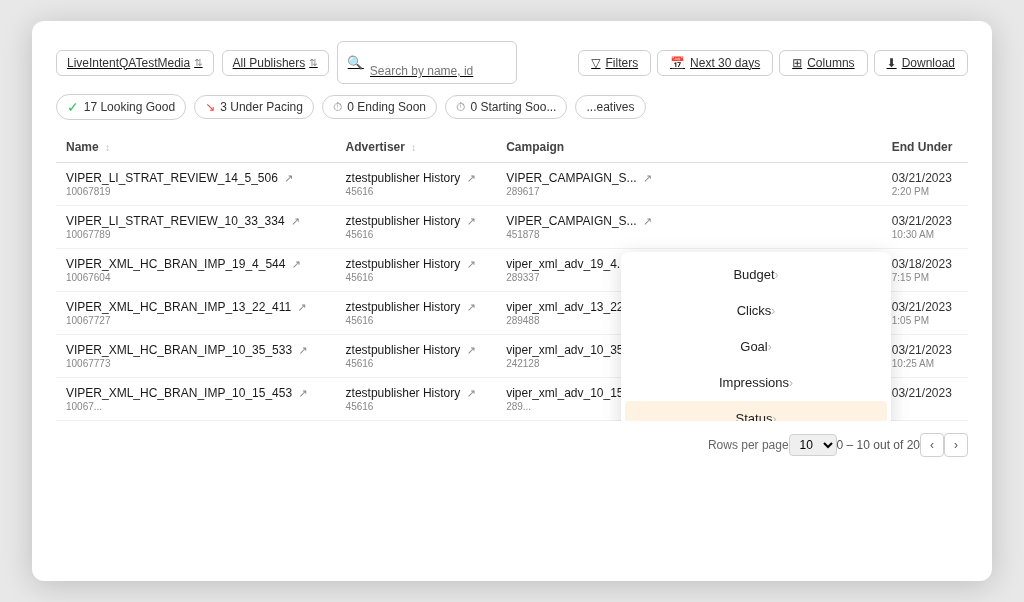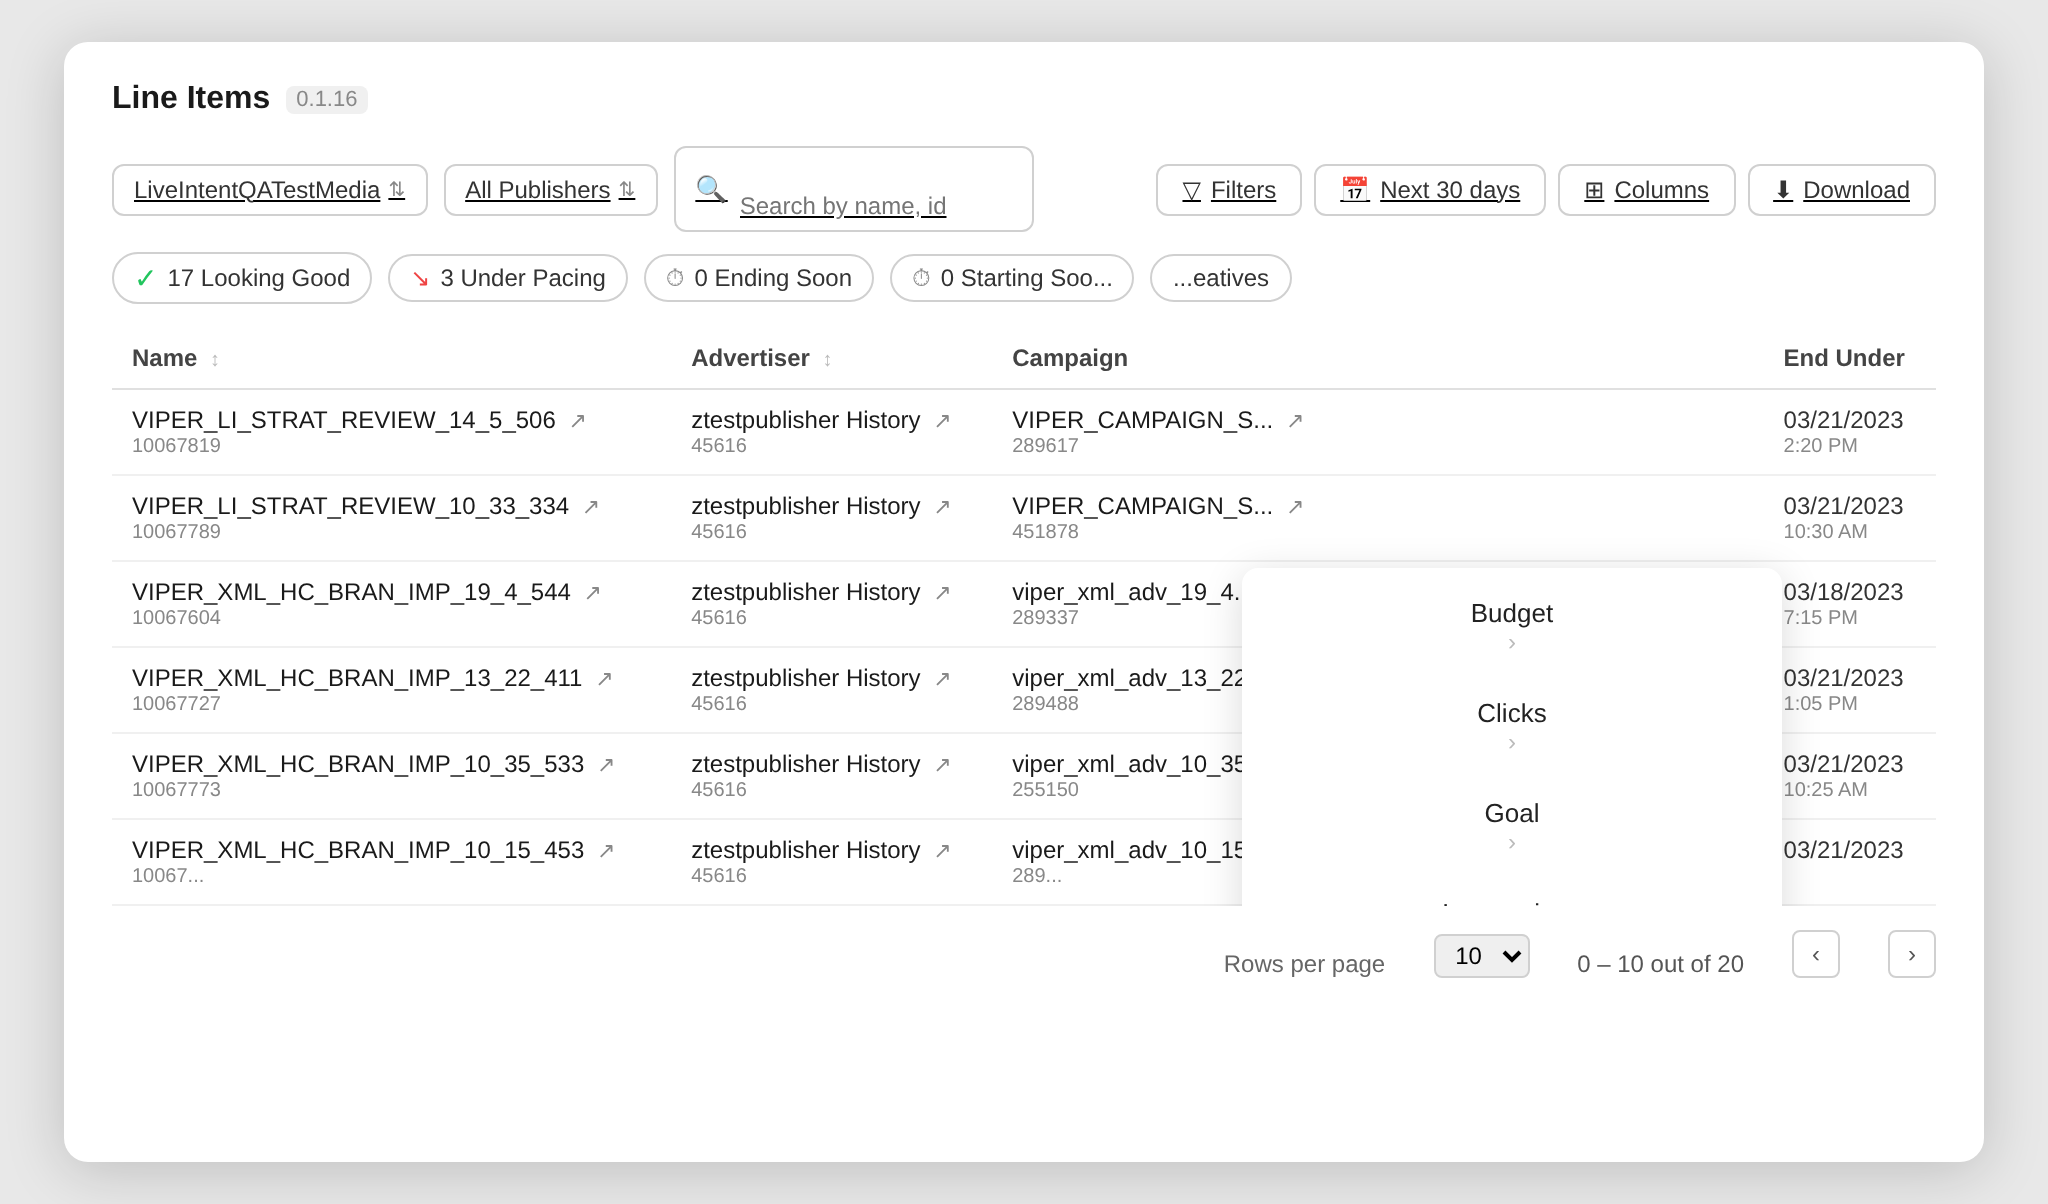--- a/index.html
+++ b/index.html
@@ -184,47 +184,46 @@
       width: 270px;
       background: #fff;
       border-radius: 8px;
       box-shadow: 0 4px 20px rgba(0,0,0,0.15);
       z-index: 100;
       padding: 4px 0;
     }
     .dropdown-item {
       display: flex;
       align-items: center;
-      justify-content: flex-end;
+      justify-content: center;
       padding: 10px 16px;
       font-size: 13px;
       color: #222;
       cursor: pointer;
       border-radius: 4px;
       margin: 1px 4px;
-      flex-direction: column;
     }
     .dropdown-item.active { background: #fef3e2; }
     .dropdown-item .chevron-right { color: #bbb; font-size: 12px; }
 
     
     .scroll-area {
       max-height: 340px;
       overflow-y: auto;
       overflow-x: hidden;
     }
     .scroll-area::-webkit-scrollbar { width: 5px; }
     .scroll-area::-webkit-scrollbar-thumb { background: #ccc; border-radius: 3px; }
 
     
     .pagination {
       display: flex;
-      align-items: flex-end;
+      align-items: center;
       justify-content: flex-end;
-      gap: 24px;
+      gap: 0;
       margin-top: 12px;
       font-size: 12px;
       color: #555;
     }
     .pagination .rows-label { color: #666; }
     .rows-select {
       border: 1px solid #d0d0d0;
       border-radius: 4px;
       padding: 2px 6px;
       font-size: 12px;
@@ -243,24 +242,20 @@
       cursor: pointer;
       font-size: 12px;
       color: #555;
     }
   </style>
 </head>
 <body>
 
 <div class="window">
 
-  <div class="window-header">
-    <span class="window-title">Line Items</span>
-    <span class="version-badge">0.1.16</span>
-  </div>
 
   <div class="toolbar">
     <div class="select-control">
       <span>LiveIntentQATestMedia</span>
       <span class="chevron">⇅</span>
     </div>
     <div class="select-control">
       <span>All Publishers</span>
       <span class="chevron">⇅</span>
     </div>
@@ -422,21 +417,21 @@
     <td>
       <div class="cell-main">VIPER_XML_HC_BRAN_IMP_10_35_533 <span class="link-icon">↗</span></div>
       <div class="cell-sub">10067773</div>
     </td>
     <td>
       <div class="cell-main">ztestpublisher History <span class="link-icon">↗</span></div>
       <div class="cell-sub">45616</div>
     </td>
     <td>
       <div class="cell-main">viper_xml_adv_10_35_534 <span class="link-icon">↗</span></div>
-      <div class="cell-sub">255150</div>
+      <div class="cell-sub">242128</div>
     </td>
     <td><span class="badge-delivering">DELIVERING</span></td>
     <td>
                 <div class="date-cell">
                   <div class="date-main">03/21/2022</div>
                   <div class="date-time">10:25 AM</div>
                 </div>
               </td>
     <td>
                 <div class="date-cell">

